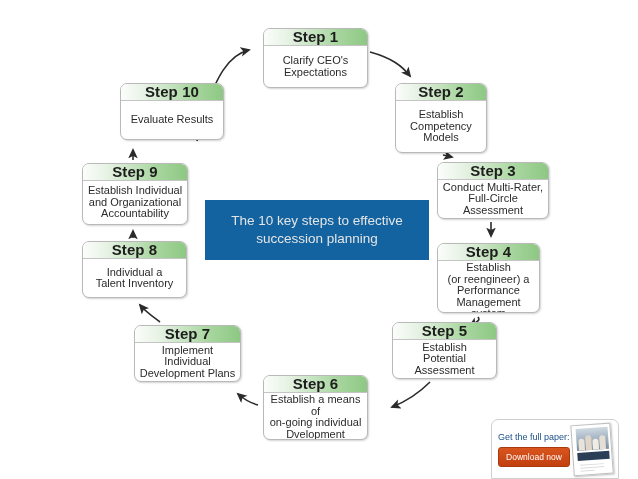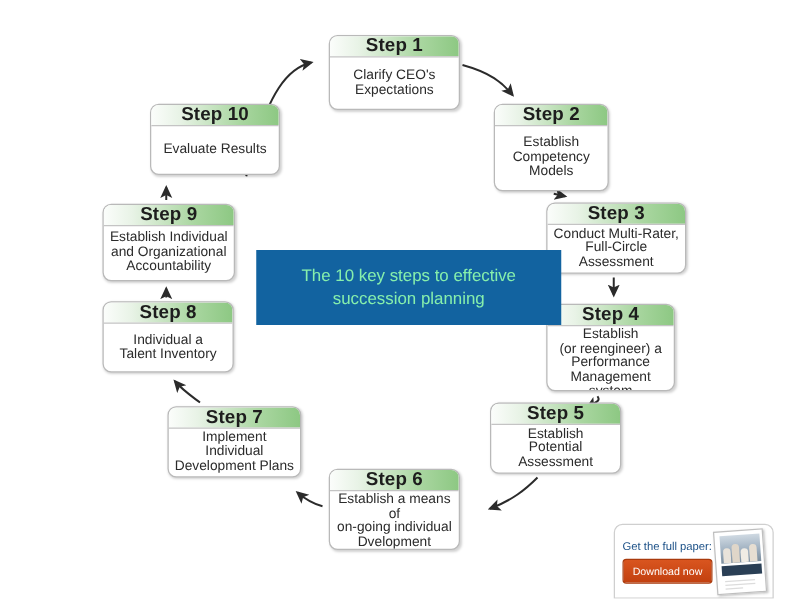--- a/index.html
+++ b/index.html
@@ -70,28 +70,28 @@
   #step6  { left: 263px; top: 375px; width: 105px; height: 65px; }
   #step7  { left: 134px; top: 325px; width: 107px; height: 57px; }
   #step8  { left: 82px;  top: 241px; width: 105px; height: 57px; }
   #step9  { left: 82px;  top: 163px; width: 106px; height: 62px; }
   #step10 { left: 120px; top: 83px;  width: 104px; height: 57px; }
 
   #center-banner {
     position: absolute;
     left: 205px;
     top: 200px;
-    width: 244px;
+    width: 224px;
     height: 60px;
     background: #1263a0;
     display: flex;
     align-items: center;
     justify-content: center;
     text-align: center;
-    color: #86efac;
+    color: #e5e5e5;
     font-size: 13.5px;
     line-height: 18px;
     padding: 0 8px;
     box-sizing: border-box;
   }
 
   #promo {
     position: absolute;
     left: 491px;
     top: 419px;

